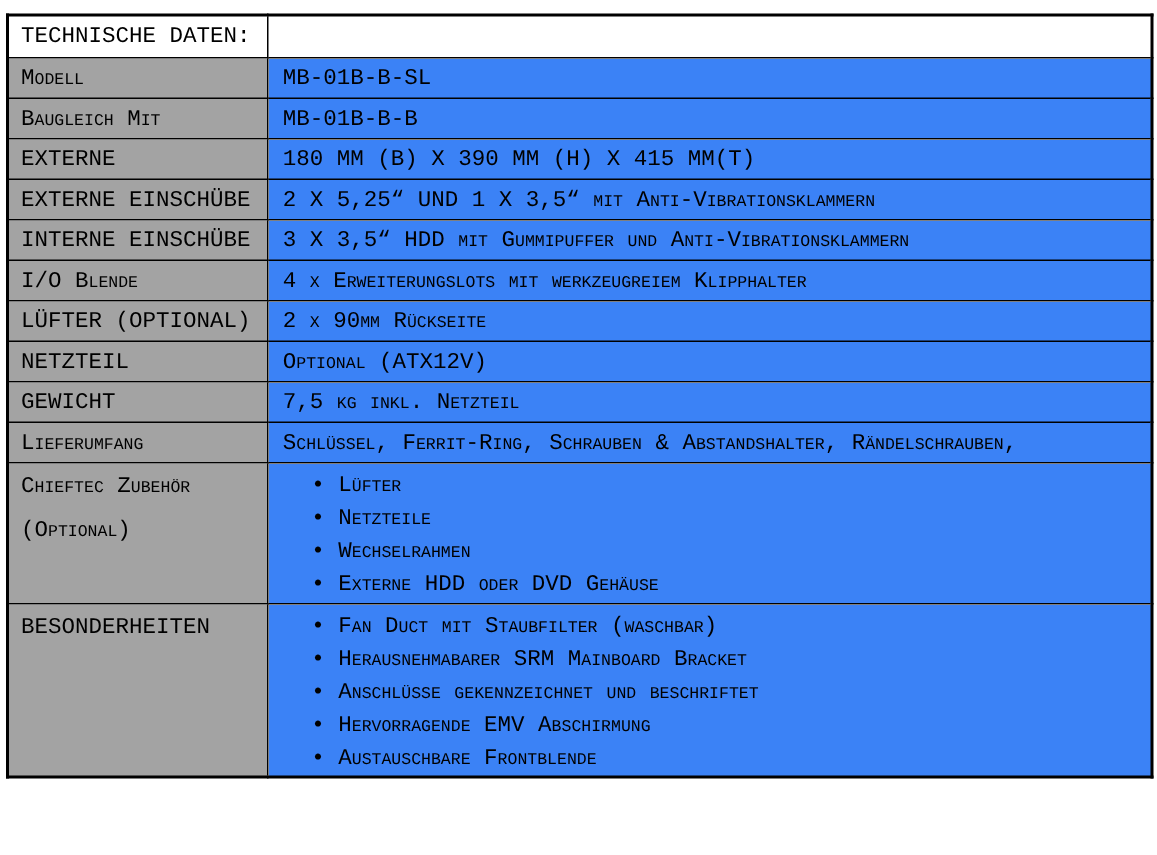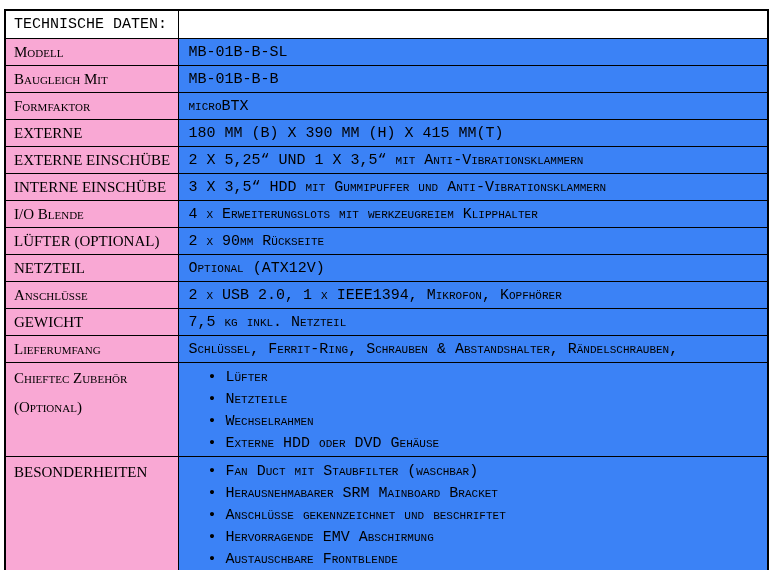--- a/index.html
+++ b/index.html
@@ -32,23 +32,22 @@
     border: 1px solid #000000;
     vertical-align: middle;
     overflow: hidden;
     white-space: nowrap;
   }
   tr.hdr td { height: 25px; background: #ffffff; }
   tr.std td { height: 26px; }
   tr.tall-1 td { height: 93px; vertical-align: top; }
   tr.tall-2 td { height: 108px; vertical-align: top; }
   td.lab {
-    background: #f9a8d4;
+    background: #a3a3a3;
     padding: 0 4px 0 8px;
-    font-family: Liberation Serif, serif;
   }
   td.val {
     background: #3b82f6;
     padding: 0 4px 0 10px;
   }
   td.hl { padding: 0 4px 0 8px; }
   .lab-line { line-height: 27px; padding-top: 2px; }
   .lab-top { padding-top: 4px; margin-left: 21px; }
   .bullets { padding: 4px 0 0 19px; }
   .bullet-line { line-height: 22px; white-space: nowrap; }
@@ -77,24 +76,20 @@
     <tr class="std">
       <td class="lab">Modell</td>
       <td class="val">MB-01B-B-SL</td>
     </tr>
 
     <tr class="std">
       <td class="lab">Baugleich Mit</td>
       <td class="val">MB-01B-B-B</td>
     </tr>
 
-    <tr class="std">
-      <td class="lab">Formfaktor</td>
-      <td class="val">microBTX</td>
-    </tr>
 
     <tr class="std">
       <td class="lab">EXTERNE</td>
       <td class="val">180 MM (B) X 390 MM (H) X 415 MM(T)</td>
     </tr>
 
     <tr class="std">
       <td class="lab">EXTERNE EINSCHÜBE</td>
       <td class="val">2 X 5,25“ UND 1 X 3,5“ mit Anti-Vibrationsklammern</td>
     </tr>
@@ -112,24 +107,20 @@
     <tr class="std">
       <td class="lab">LÜFTER (OPTIONAL)</td>
       <td class="val">2 x 90mm Rückseite</td>
     </tr>
 
     <tr class="std">
       <td class="lab">NETZTEIL</td>
       <td class="val">Optional (ATX12V)</td>
     </tr>
 
-    <tr class="std">
-      <td class="lab">Anschlüsse</td>
-      <td class="val">2 x USB 2.0, 1 x IEEE1394, Mikrofon, Kopfhörer</td>
-    </tr>
 
     <tr class="std">
       <td class="lab">GEWICHT</td>
       <td class="val">7,5 kg inkl. Netzteil</td>
     </tr>
 
     <tr class="std">
       <td class="lab">Lieferumfang</td>
       <td class="val">Schlüssel, Ferrit-Ring, Schrauben &amp; Abstandshalter, Rändelschrauben,</td>
     </tr>

